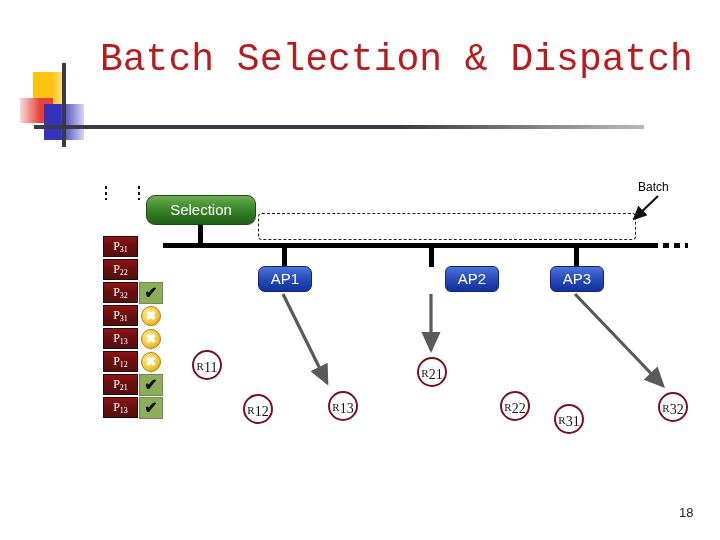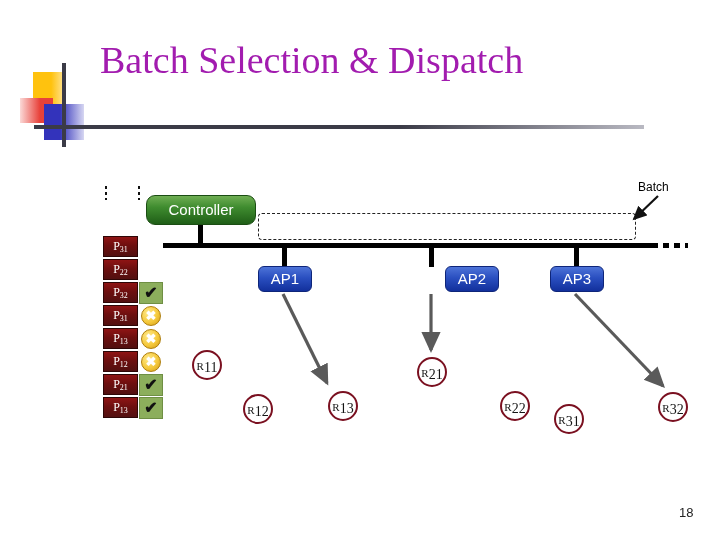--- a/index.html
+++ b/index.html
@@ -41,22 +41,22 @@
   .deco-hline {
     left: 34px; top: 125px; width: 610px; height: 4px;
     background: linear-gradient(to right, #3b3b47 0%, #3b3b47 60%, #b9b9c2 100%);
   }
 
   
   .title {
     position: absolute;
     left: 100px; top: 38px;
     font-size: 38px;
-    color: #a21caf;
-    font-family: Liberation Serif, serif;
+    color: #b91c1c;
+    font-family: Liberation Mono, monospace;
     letter-spacing: 0px;
     white-space: nowrap;
   }
 
   
   .p-stack {
     position: absolute;
     left: 103px; top: 201px; margin-top: 35px;
   }
   .p-row {
@@ -288,36 +288,36 @@
         </div>
       </div>
       <div class="p-row">
         <div class="p-chip">P<sub>13</sub></div>
         <div class="status status-ok">
           <span class="glyph">✔</span>
         </div>
       </div>
     </div>
 
-  <div class="controller">Controller</div>
+  <div class="controller">Selection</div>
 
   <div class="drop" style="left:198px; top:225px; height:19px;"></div>
 
   <div class="bus"></div>
   <div class="bus-dots"></div>
 
   <div class="drop" style="left:282px; top:248px; height:19px;"></div>
   <div class="drop" style="left:429px; top:248px; height:19px;"></div>
   <div class="drop" style="left:574px; top:248px; height:19px;"></div>
 
   <div class="batch-box"></div>
   <div class="batch-label">Batch</div>
 
   <div id="ap-layer">
-      <div class="ap" style="left: 258px; top: 266px;">AP1</div>
+      <div class="ap" style="left: 258px; top: 266px; border-radius: 7px;">AP1</div>
       <div class="ap" style="left: 405px; top: 266px; margin-left: 40px;">AP2</div>
       <div class="ap" style="left: 550px; top: 266px;">AP3</div>
     </div>
 
   <div id="r-layer">
       <div class="r-node" style="left: 192px; top: 350px;">R<sub>11</sub></div>
       <div class="r-node" style="left: 243px; top: 394px;">R<sub>12</sub></div>
       <div class="r-node" style="left: 328px; top: 391px;">R<sub>13</sub></div>
       <div class="r-node" style="left: 417px; top: 357px;">R<sub>21</sub></div>
       <div class="r-node" style="left: 486px; top: 391px; margin-left: 14px;">R<sub>22</sub></div>

